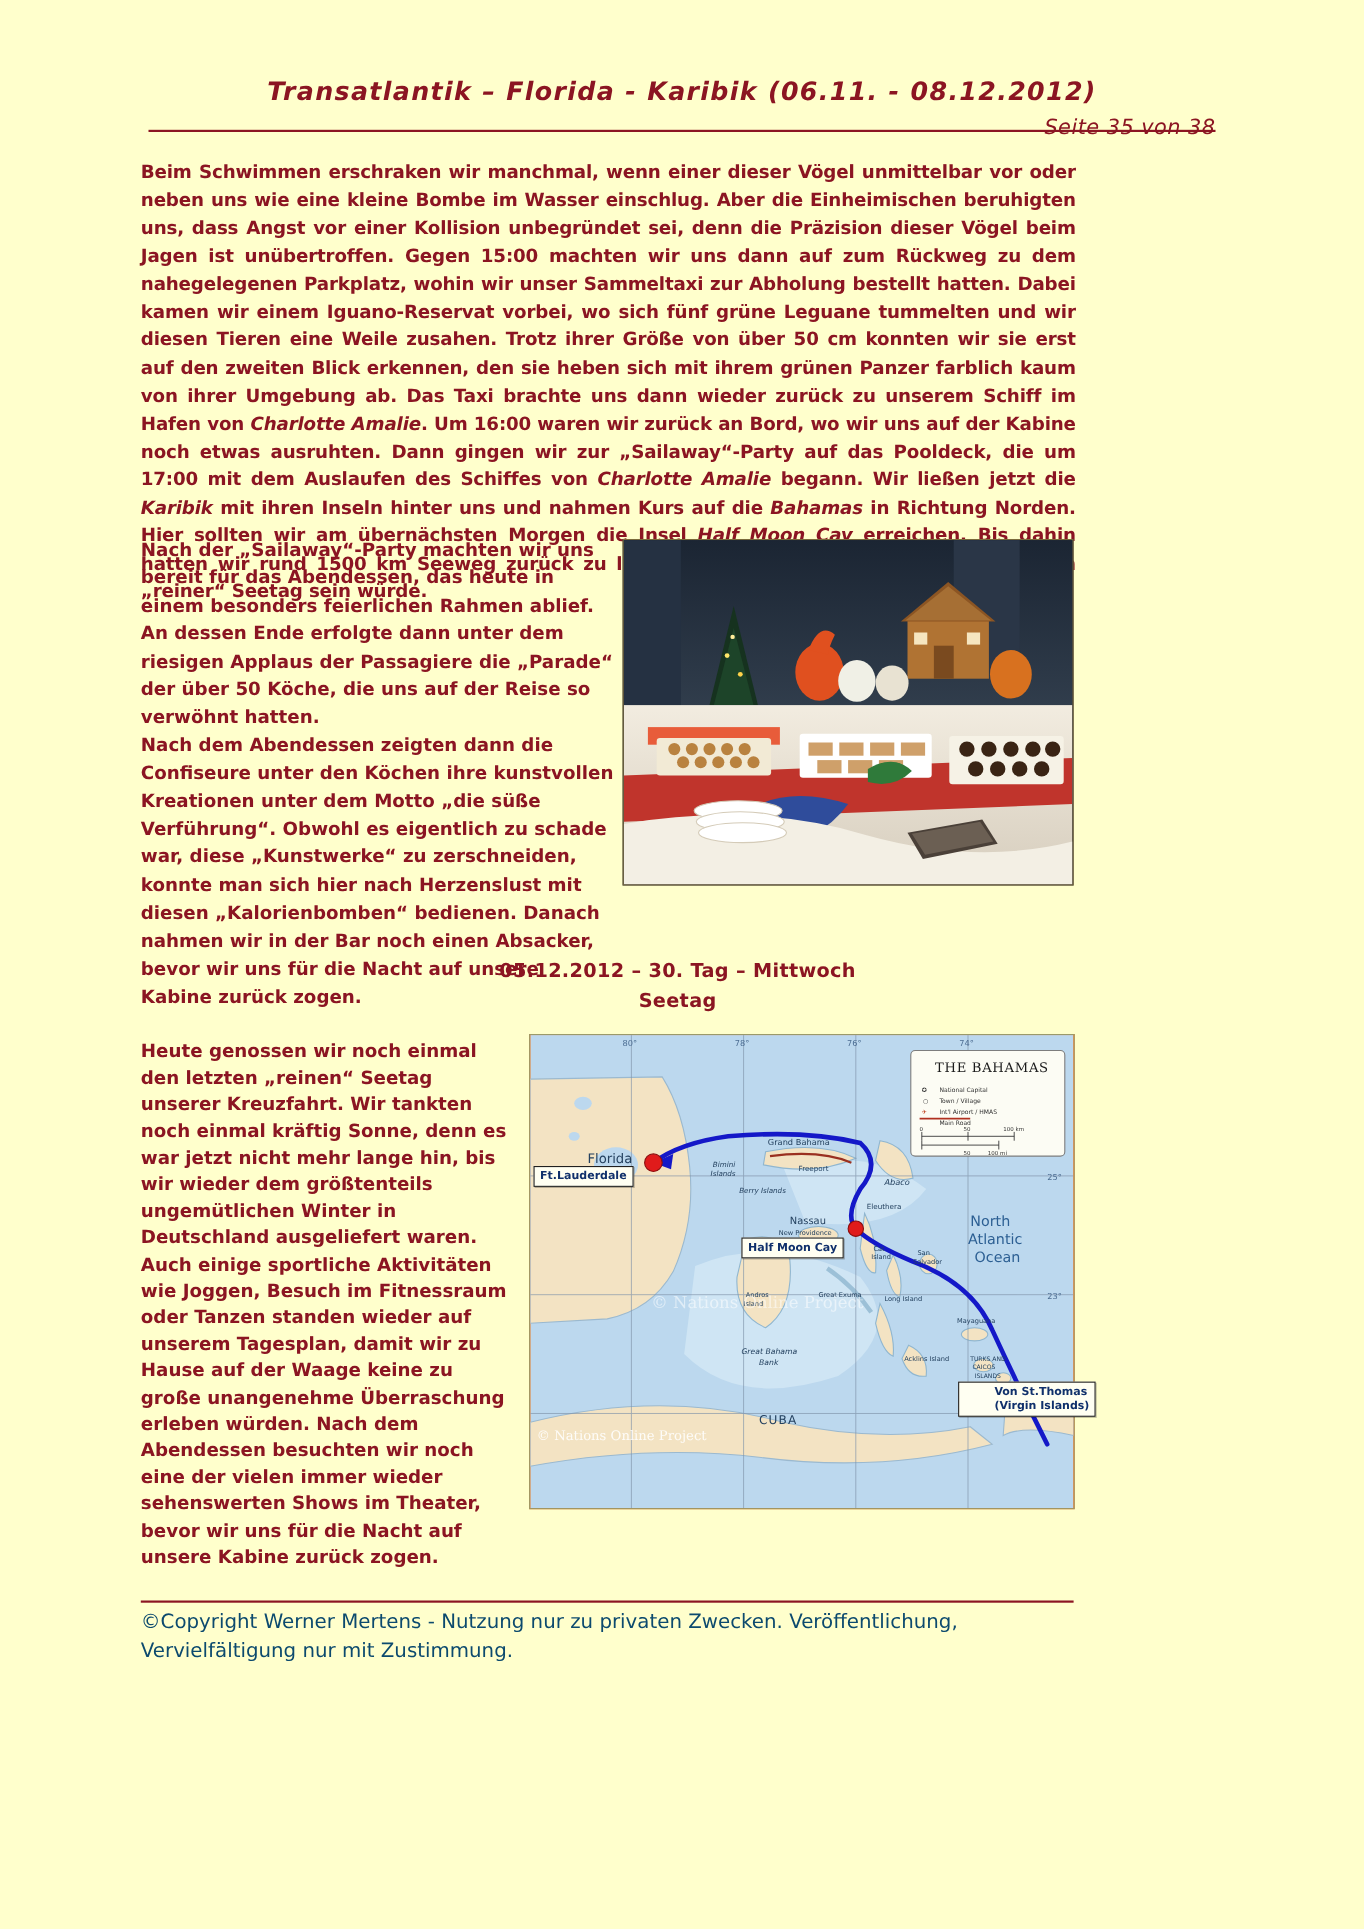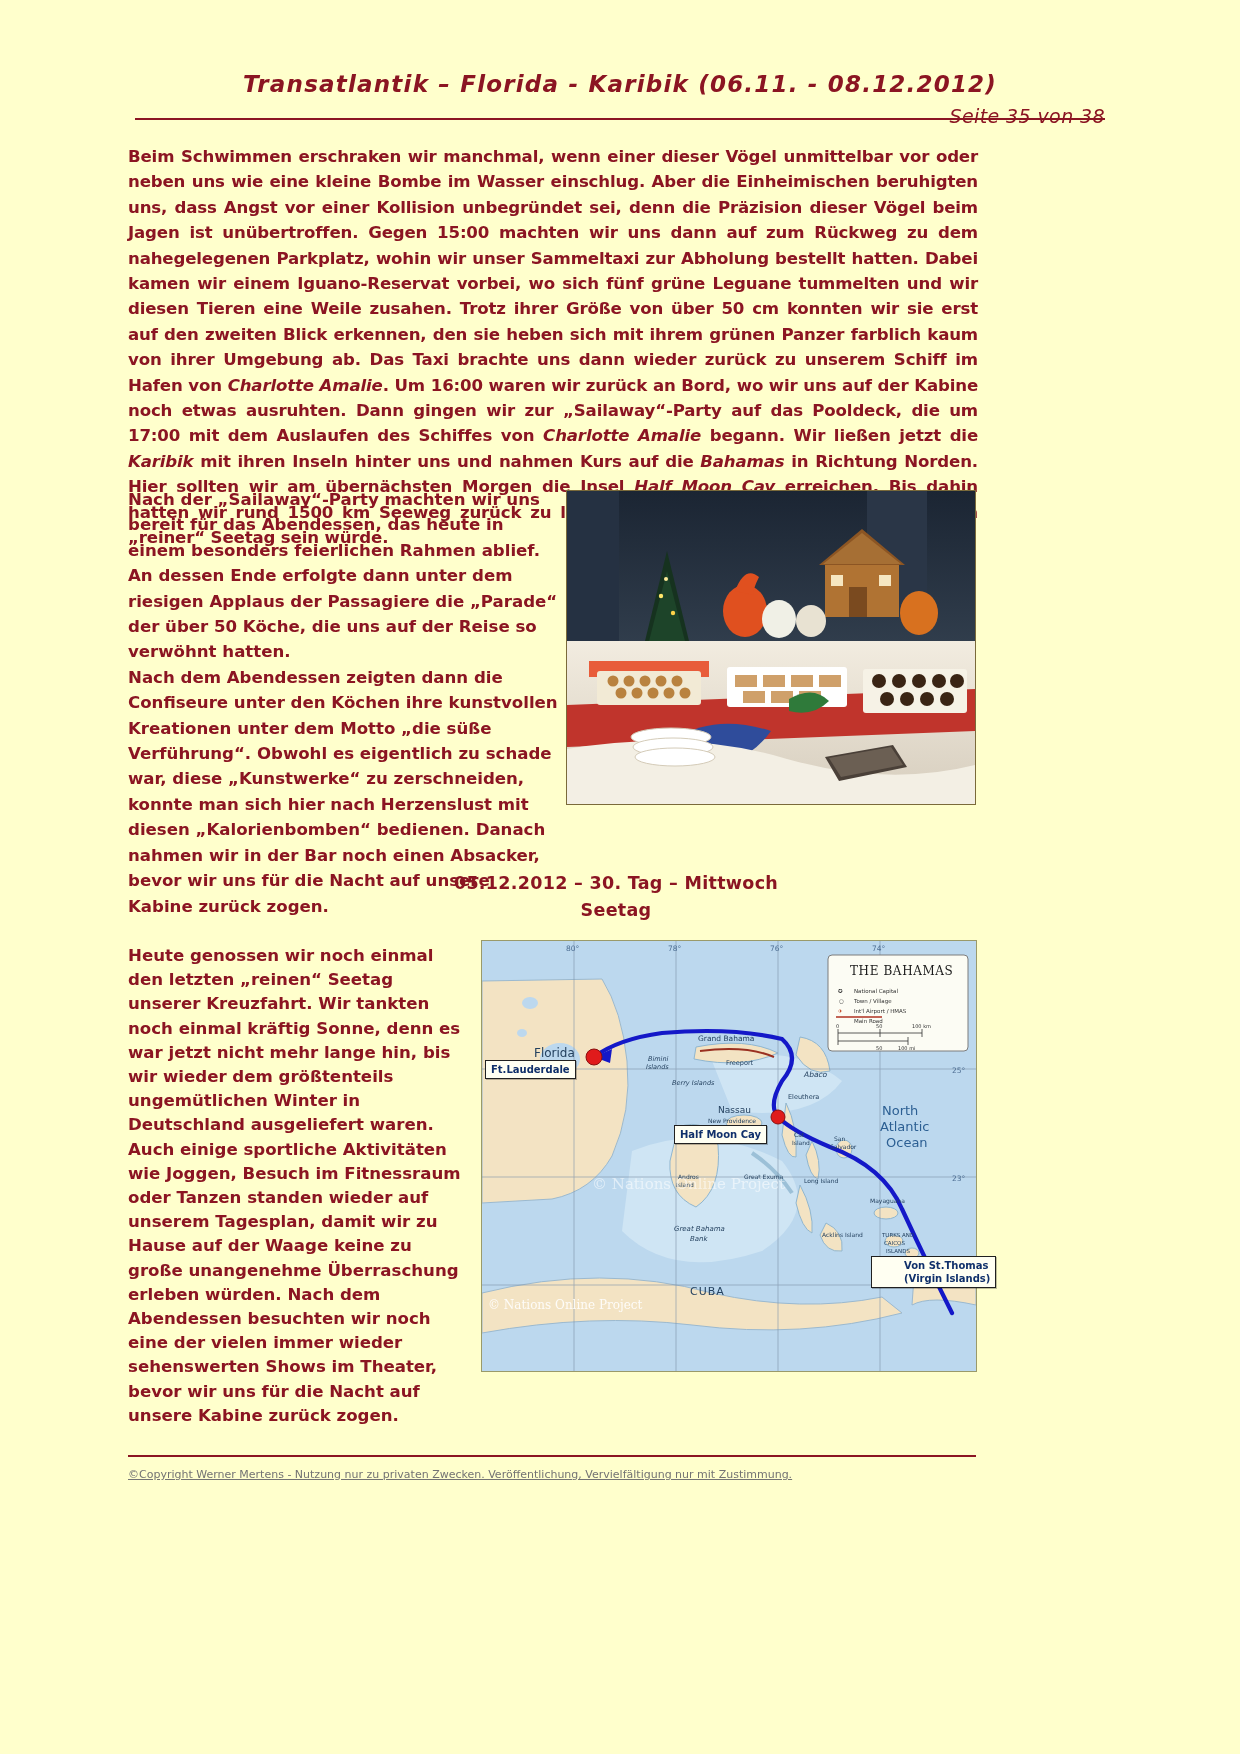--- a/index.html
+++ b/index.html
@@ -105,25 +105,24 @@
   #callout-halfmooncay{left:674px;top:1125px;}
   #callout-stthomas{left:871px;top:1256px;text-align:left;padding-left:32px;}
 
   
   .footer-rule{
     position:absolute;left:128px;top:1455px;width:848px;height:2px;
     background:#8B1522;
   }
   .footer-text{
     position:absolute;left:128px;top:1462px;width:850px;
-    font-size:11px;
+    font-size:18px;
     line-height:26px;
-    color:#737373;
+    color:#0c4a6e;
     font-family:"DejaVu Sans", sans-serif;
-    text-decoration:underline;
   }
 </style>
 </head>
 <body>
 
 <div class="page">
 
   <div class="header">
     <div class="doc-title">Transatlantik – Florida - Karibik  (06.11.  - 08.12.2012)</div>
     <div class="page-num">Seite 35 von 38</div>

